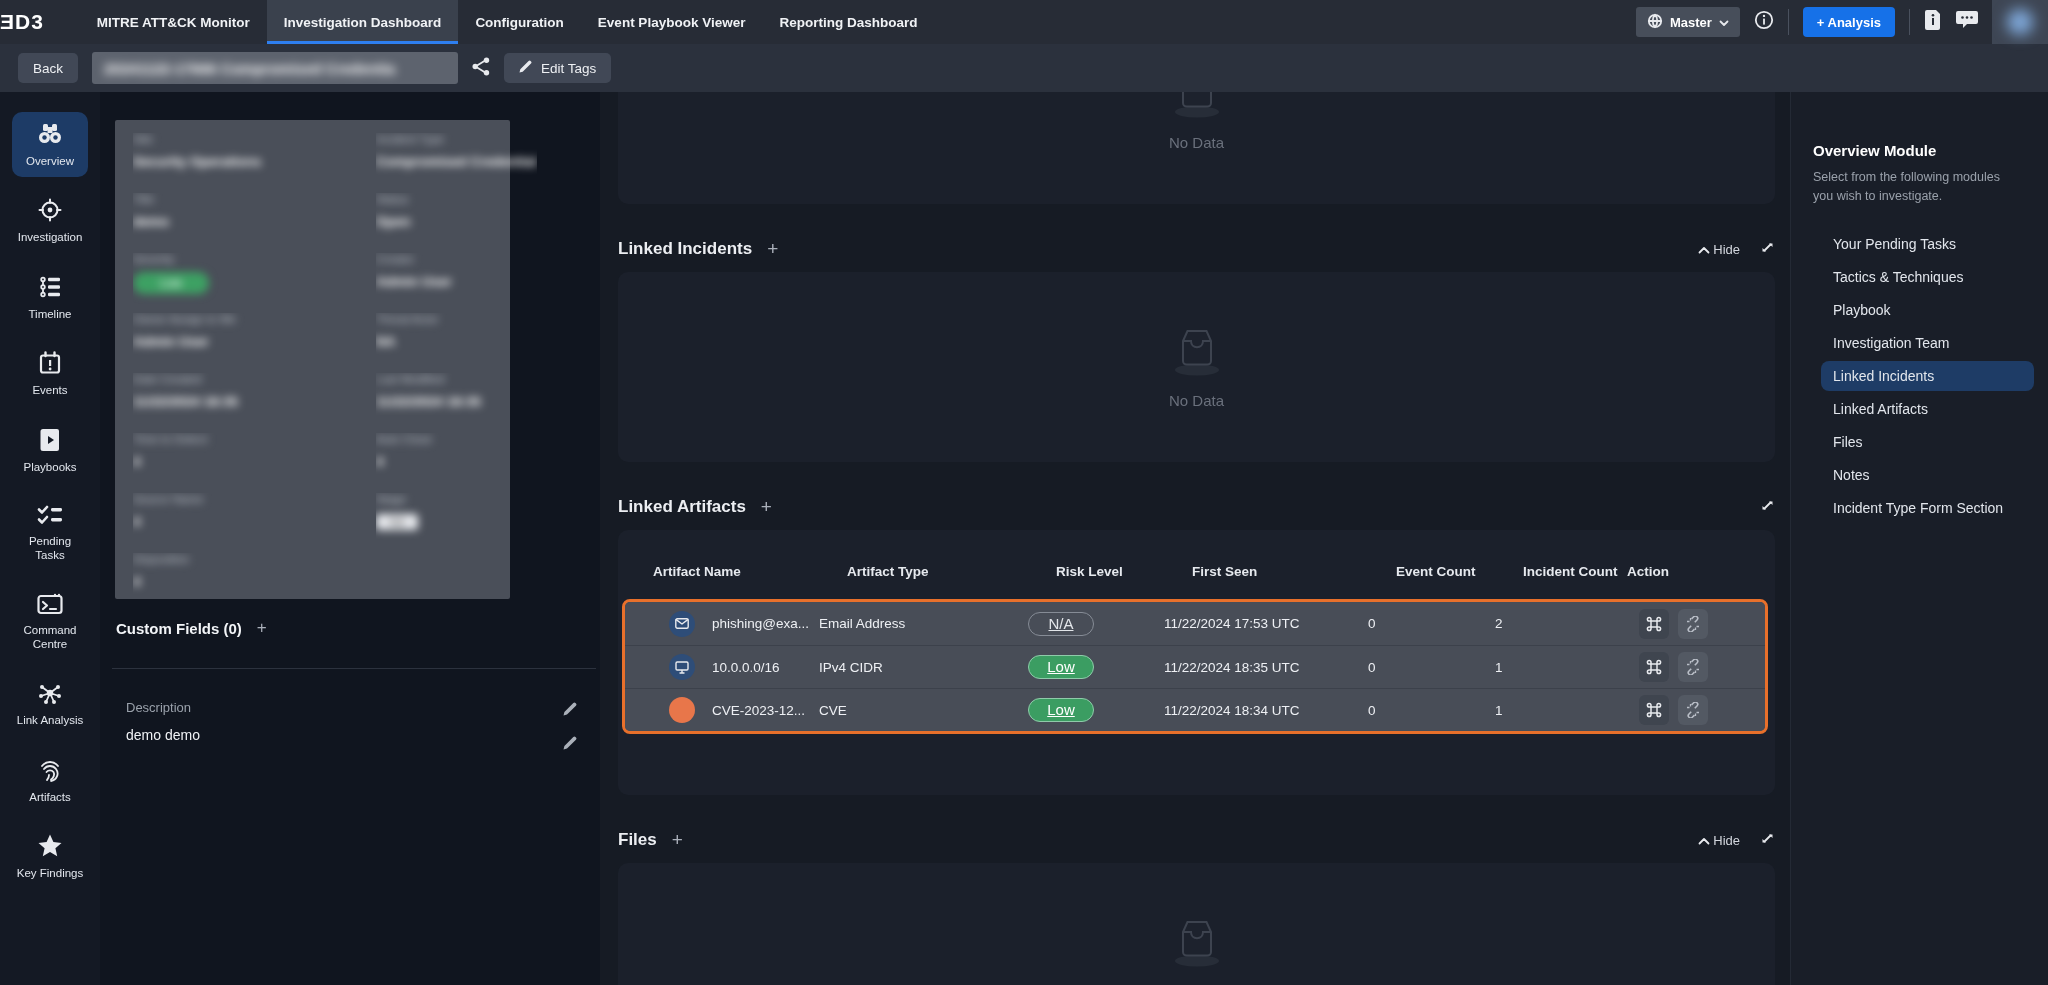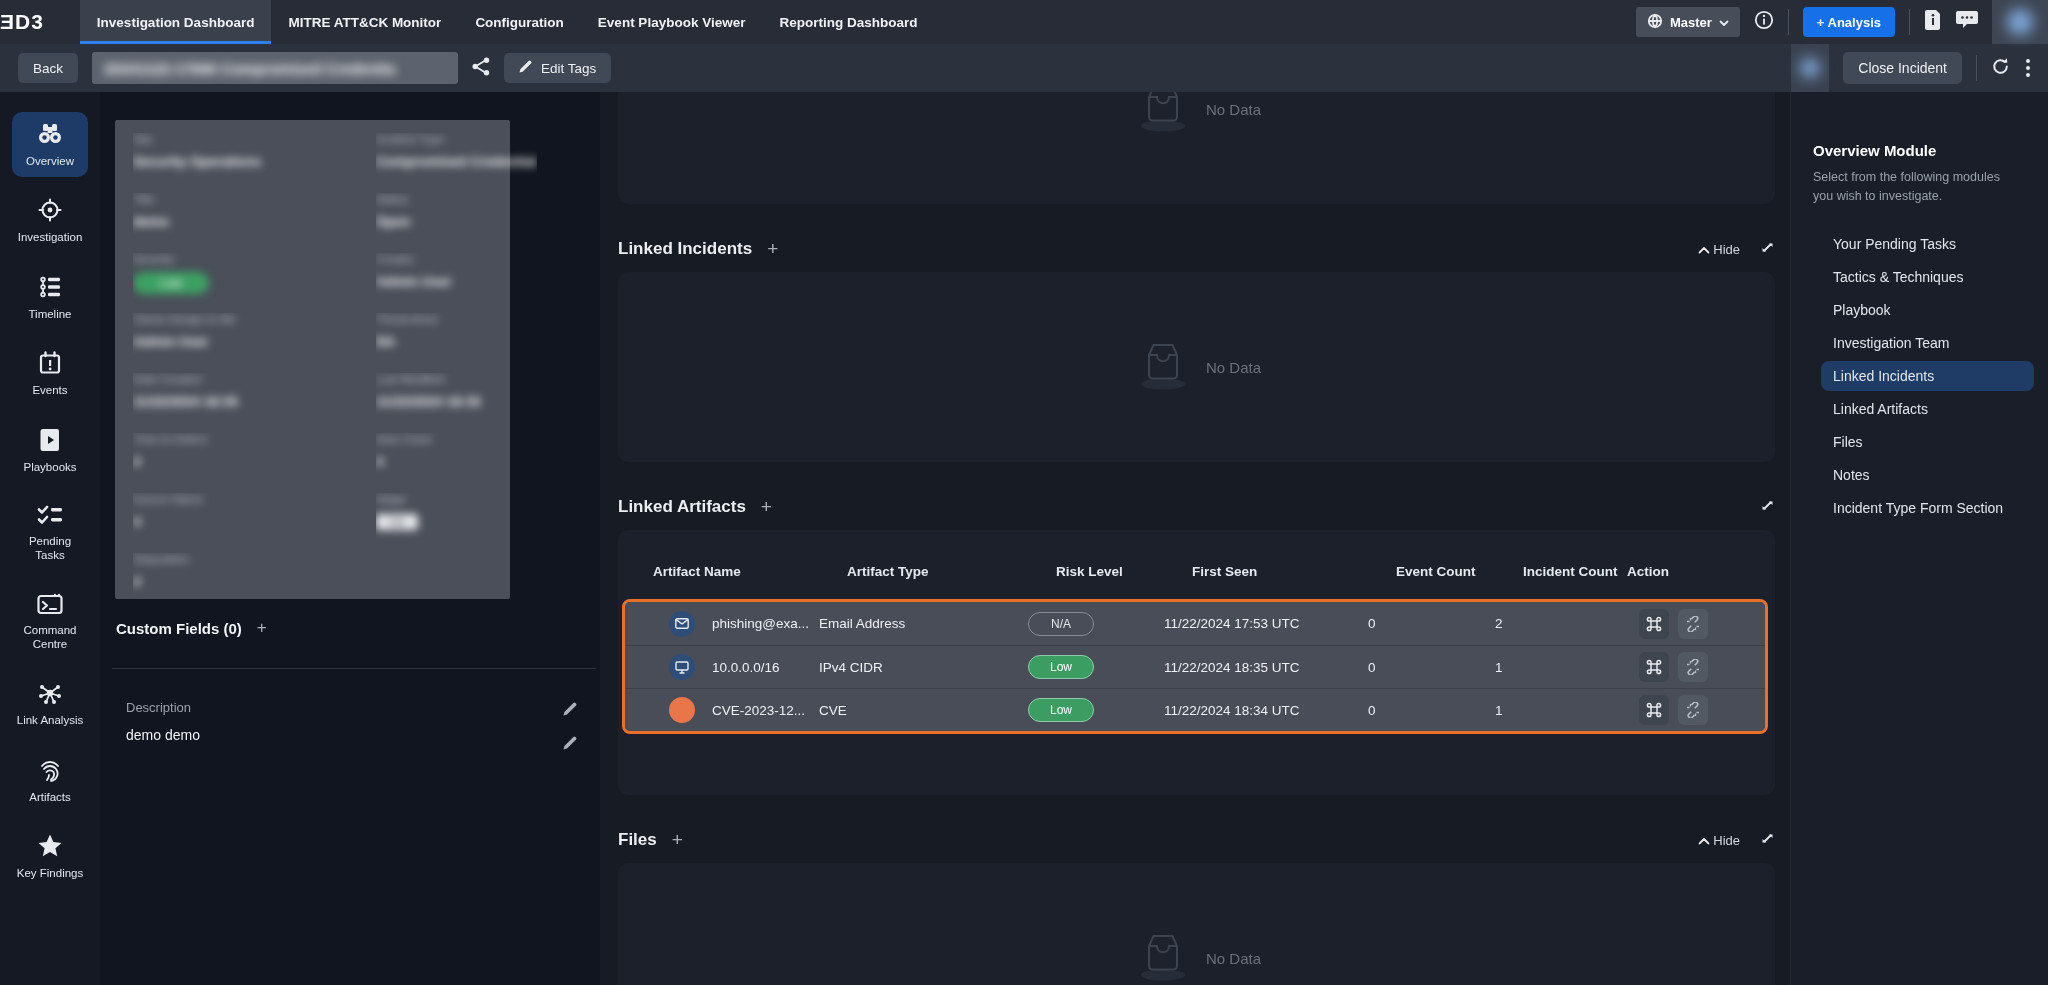--- a/index.html
+++ b/index.html
@@ -53,39 +53,39 @@
   .lp-divider { position:absolute; left:12px; right:4px; top:576px; height:1px; background:#2c323e; }
   .desc-block { position:absolute; left:26px; top:608px; right:60px; }
   .desc-label { font-size:13px; color:#9aa1ab; }
   .desc-value { font-size:14px; color:#f0f2f5; margin-top:12px; }
   .pencil-col { position:absolute; right:23px; top:610px; display:flex; flex-direction:column; gap:16px; }
 
   
   .main { position:absolute; left:600px; top:92px; right:258px; bottom:0; overflow:hidden; }
   .scroll { margin-top:-78px; }
   .card { width:1157px; margin-left:18px; background:#1b202b; border-radius:10px; }
-  .empty-card { height:190px; display:flex; flex-direction:row; align-items:center; justify-content:center; gap:12px; }
+  .empty-card { height:190px; display:flex; flex-direction:column; align-items:center; justify-content:center; gap:12px; }
   .nodata { font-size:15px; color:#6a707c; }
   .sec-head { width:1157px; margin:34px 0 12px 18px; display:flex; align-items:center; }
   .sec-title { font-size:17px; font-weight:700; color:#eceef2; }
   .sec-head .plus { margin-left:15px; font-size:19px; }
   .sec-right { margin-left:auto; display:flex; align-items:center; gap:20px; }
   .hide-btn { display:flex; align-items:center; gap:3px; font-size:13px; color:#d3d7de; cursor:pointer; }
 
   .table-card { height:265px; padding-top:34px; }
   .thead { display:grid; grid-template-columns:194px 209px 136px 204px 127px 104px 1fr; padding-left:35px; font-size:13.5px; font-weight:700; color:#e6e9ee; }
   .thead > div { overflow:hidden; white-space:nowrap; }
   .orange-box { margin:20px 7px 0 4px; border:3px solid #e8702b; border-radius:8px; overflow:hidden; background:#484d57; }
   .trow { display:grid; grid-template-columns:194px 209px 136px 204px 127px 104px 1fr; align-items:center; height:43px; background:#484d57; font-size:13.5px; color:#eef0f4; }
   .trow + .trow { border-top:1px solid #3c414b; }
   .name-cell { display:flex; align-items:center; gap:17px; padding-left:44px; overflow:hidden; white-space:nowrap; }
   .art-icon { width:26px; height:26px; border-radius:50%; flex:0 0 26px; display:flex; align-items:center; justify-content:center; }
   .art-blue { background:#2e4d78; }
   .art-orange { background:#e8764a; }
-  .badge { display:inline-block; width:66px; height:24px; border-radius:12px; font-size:12px; text-align:center; line-height:22px; }
+  .badge { display:inline-block; width:66px; height:24px; border-radius:12px; font-size:15px; text-align:center; line-height:22px;text-decoration:underline; }
   .badge-na { border:1.5px solid #868c96; color:#e3e6ea; background:transparent; }
   .badge-low { background:#3b9d62; border:1.5px solid #8fcbaa; color:#fff; }
   .action-cell { display:flex; gap:9px; padding-left:40px; }
   .act-btn { width:30px; height:30px; border-radius:6px; display:flex; align-items:center; justify-content:center; cursor:pointer; }
   .act-cmd { background:#3f454f; }
   .act-unlink { background:#535963; }
 
   
   .right-panel { position:absolute; right:0; top:92px; bottom:0; width:258px; background:#191e28; border-left:1px solid #242a35; padding:50px 14px 0 22px; z-index:15; }
   .rp-title { font-size:15px; font-weight:700; color:#fff; }
@@ -98,25 +98,25 @@
   .icon-fill { fill:#e8eaee; }
 </style>
 </head>
 <body>
 
 <div id="page">
 
   <div class="topnav">
     <div class="logo">ƎD3</div>
     <div class="tabs">
+      <div class="tab">
+          <span>MITRE ATT&amp;CK Monitor</span>
+        </div>
       <div class="tab active">
           <span>Investigation Dashboard</span>
-        </div>
-      <div class="tab">
-          <span>MITRE ATT&amp;CK Monitor</span>
         </div>
       <div class="tab">
           <span>Configuration</span>
         </div>
       <div class="tab">
           <span>Event Playbook Viewer</span>
         </div>
       <div class="tab">
           <span>Reporting Dashboard</span>
         </div>
@@ -184,40 +184,20 @@
           <path class="icon-stroke" d="M5.5 8.2 L12 4.2 M5.5 10.8 L12 14.8"></path>
         </svg>
     </span>
     <div class="btn-gray" style="gap:9px;">
       <span>
         <svg width="13" height="13" viewBox="0 0 13 13">
             <path class="icon-fill" d="M0.5 12.5 L1.3 9.3 L9.6 1 a1.4 1.4 0 0 1 2 0 l0.4 0.4 a1.4 1.4 0 0 1 0 2 L3.7 11.7 Z"></path>
           </svg>
       </span>
       <span>Edit Tags</span>
-    </div>
-    <div class="sub-right">
-      <div class="avatar-thumb">
-          <div class="avatar-blob" style="width:20px;height:20px;"></div>
-        </div>
-      <div class="btn-gray" style="height:32px;font-size:14px;">
-          <span>Close Incident</span>
-        </div>
-      <div class="nav-divider"></div>
-      <span>
-        <svg width="19" height="19" viewBox="0 0 19 19">
-            <path class="icon-stroke" style="stroke-width:2" d="M15.8 9.5 a6.3 6.3 0 1 1 -1.9 -4.5"></path>
-            <path class="icon-fill" d="M15.9 1.2 l0.4 4.6 -4.5 -0.6 Z"></path>
-          </svg>
-      </span>
-      <div class="kebab">
-          <i></i>
-          <i></i>
-          <i></i>
-        </div>
     </div>
   </div>
 
   <div class="sidebar">
     <div class="side-item active">
       <span>
         <svg width="26" height="24" viewBox="0 0 26 24">
             <rect class="icon-fill" x="6" y="2" width="5" height="7" rx="1.5"></rect>
             <rect class="icon-fill" x="15" y="2" width="5" height="7" rx="1.5"></rect>
             <rect class="icon-fill" x="10.5" y="5" width="5" height="6"></rect>

